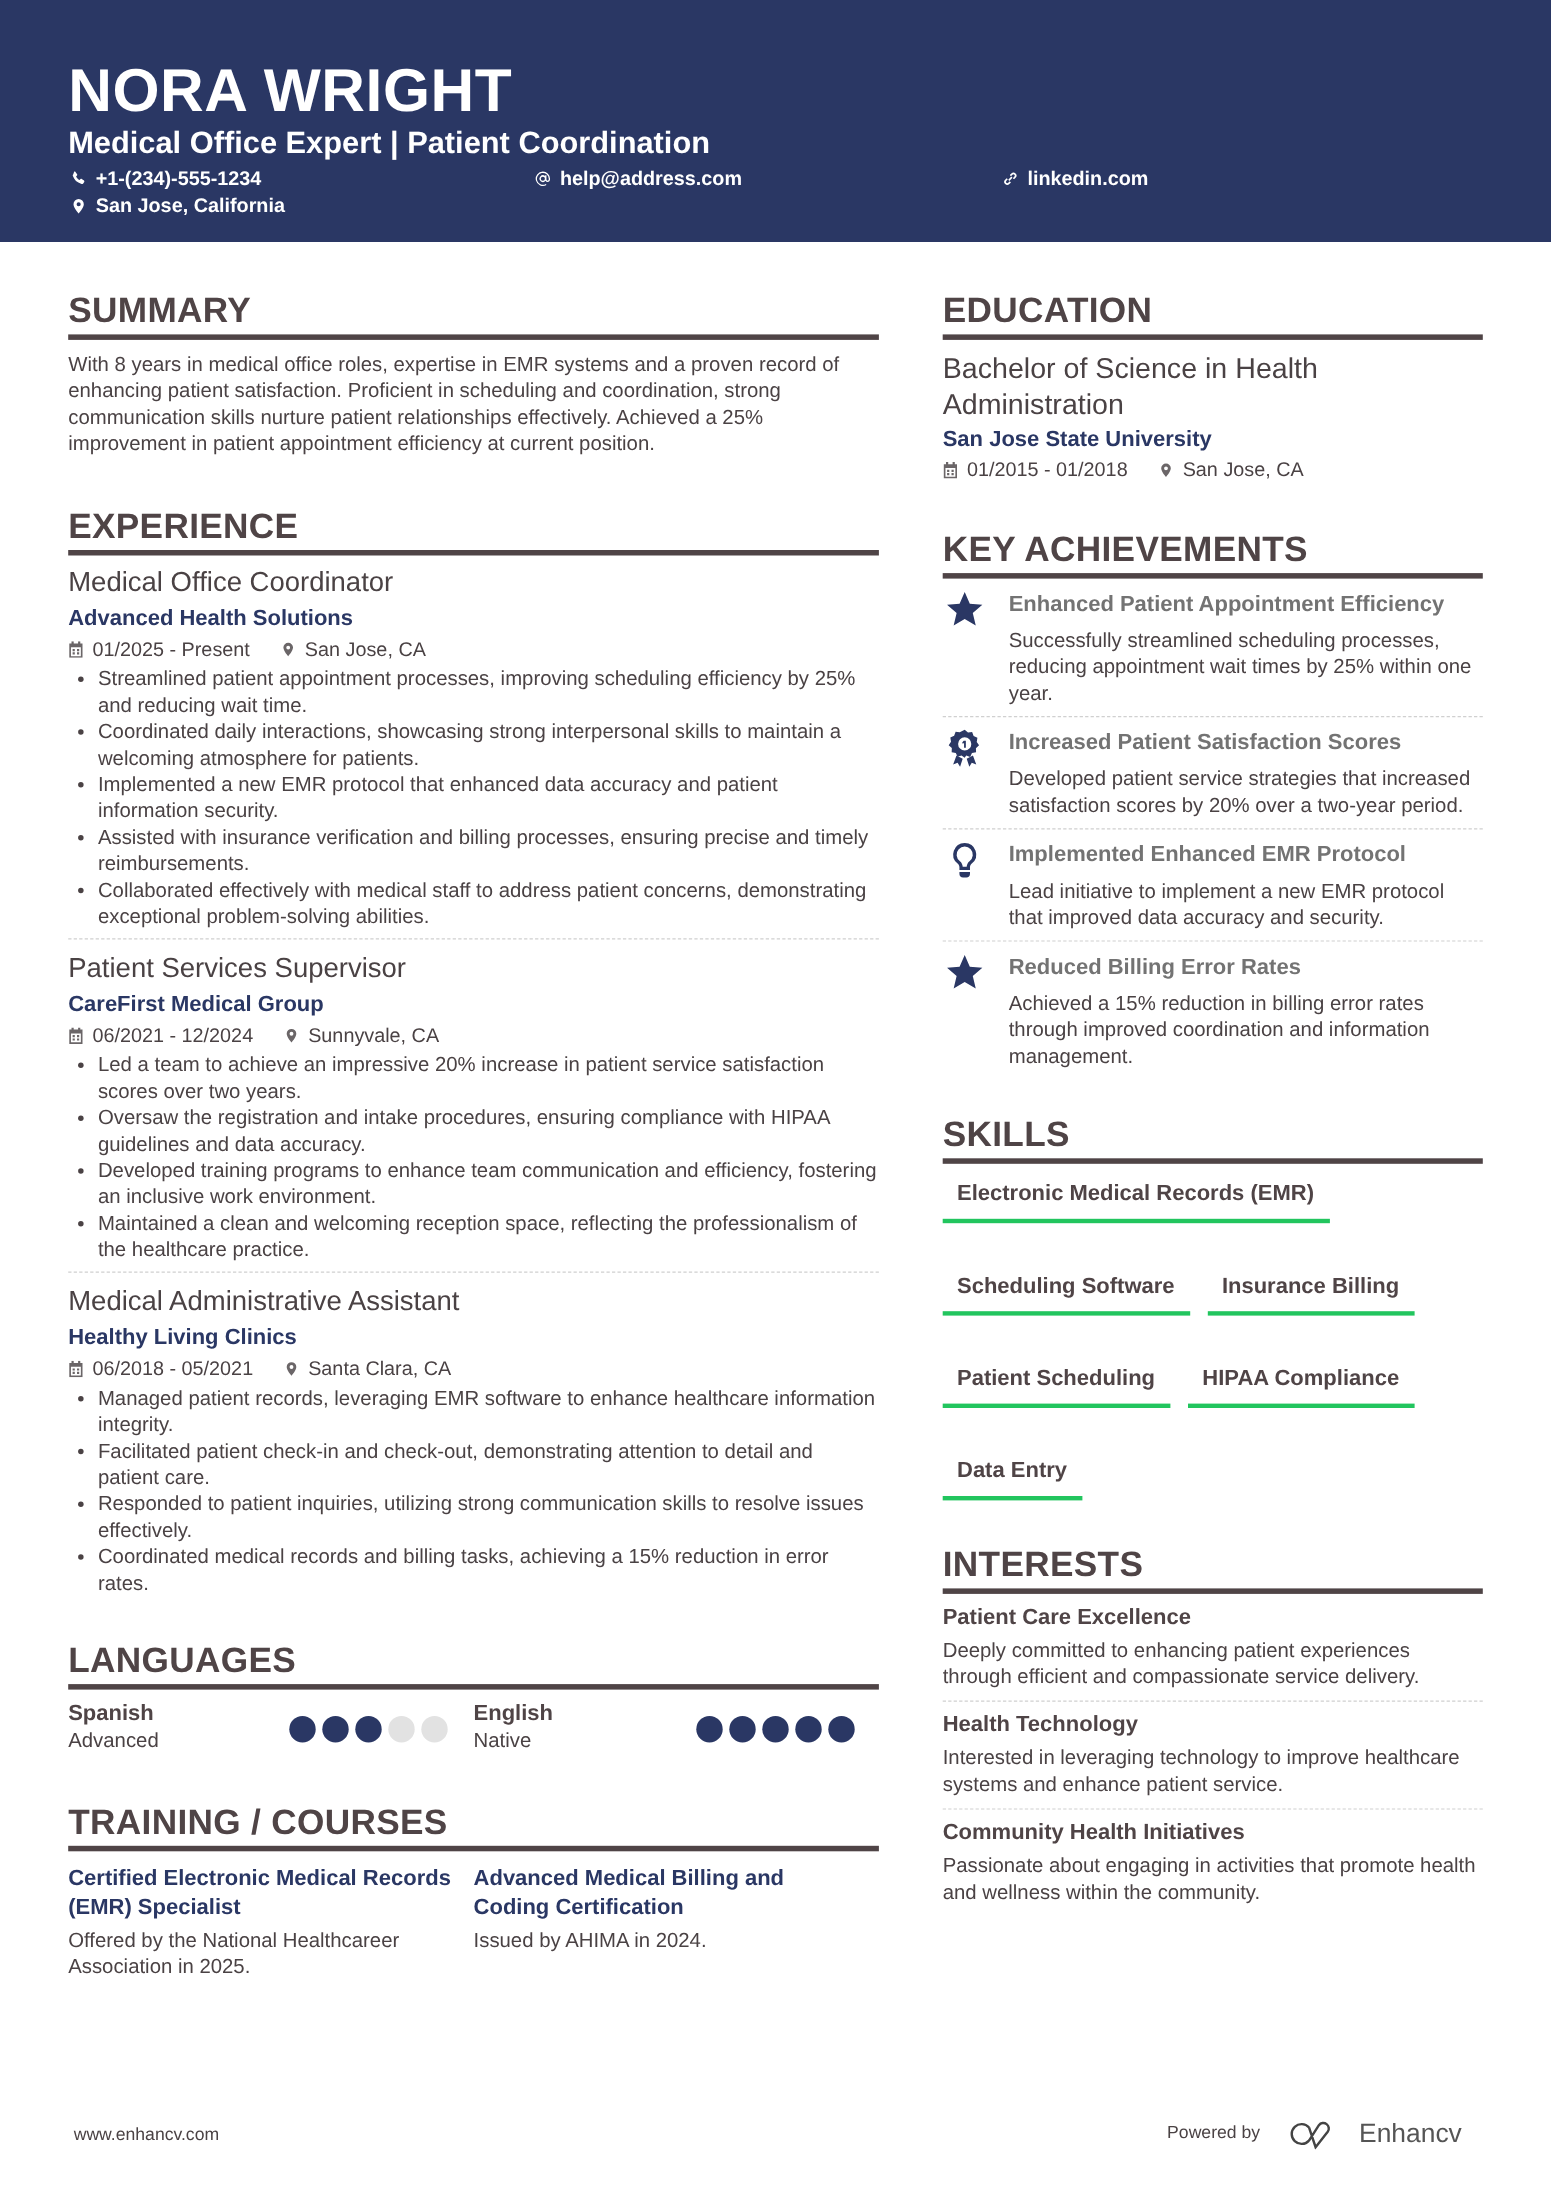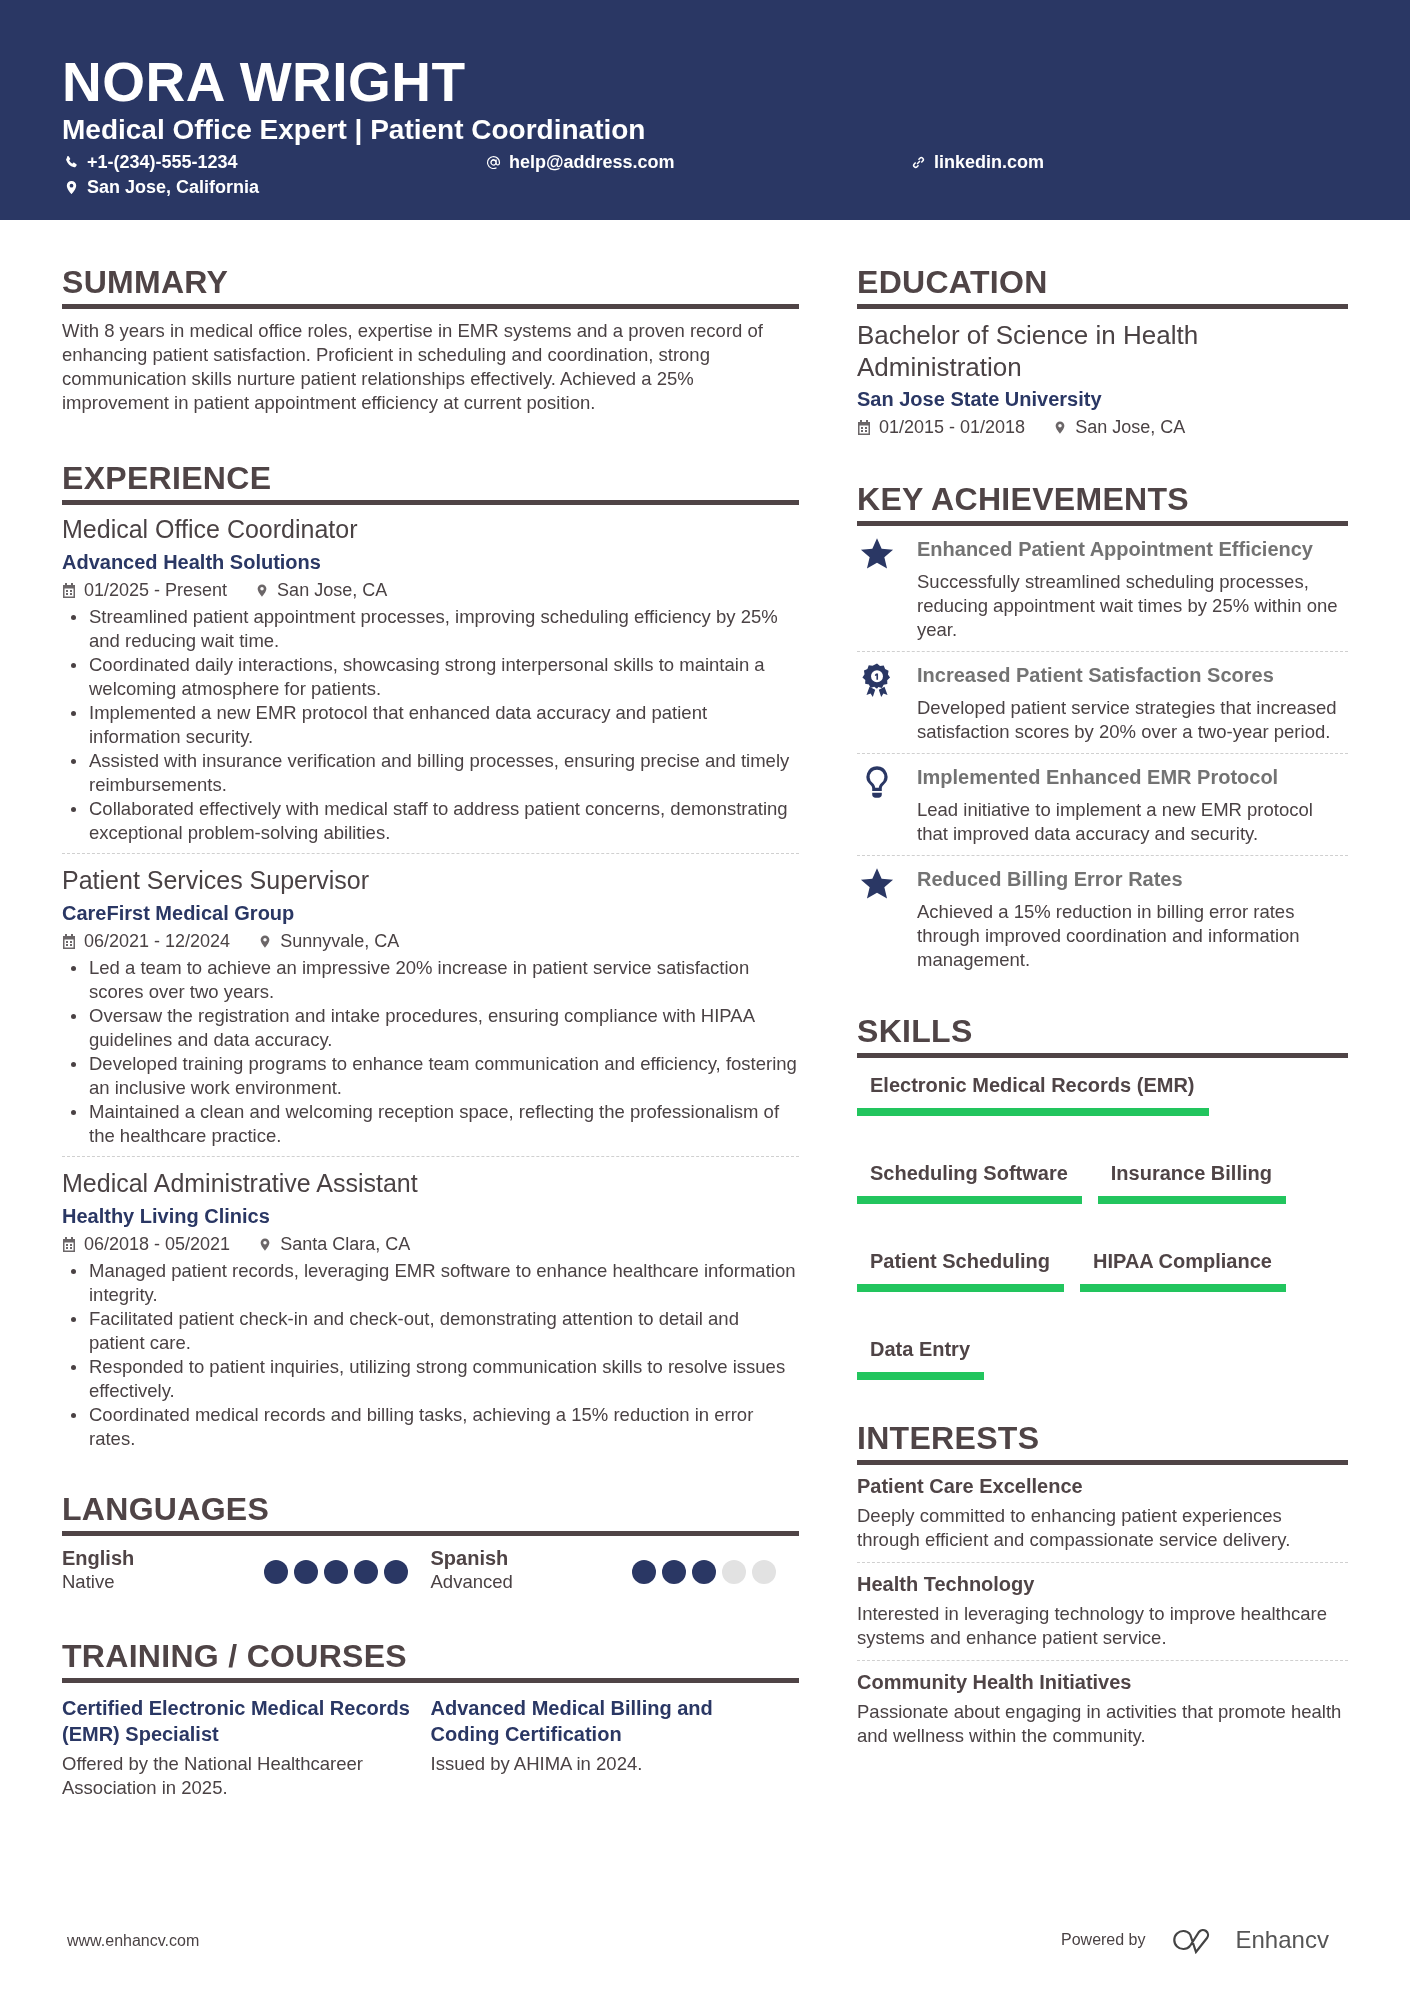--- a/index.html
+++ b/index.html
@@ -39,21 +39,21 @@
   .train-desc { font-size: 18.5px; line-height: 24px; color: #4a4244; margin-top: 5px; }
   .degree { font-size: 26px; line-height: 32px; color: #4a4244; margin-top: 10px; }
   .school { font-size: 20px; font-weight: 700; color: #2a3764; line-height: 26px; margin-top: 3px; }
   .ach { position: relative; padding-left: 60px; padding-bottom: 9px; border-bottom: 1.5px dashed #d0d0d0; margin-top: 10px; }
   .ach:last-child { border-bottom: none; }
   .ach-icon { position: absolute; left: 2px; top: 0px; width: 36px; height: 36px; }
   .ach-icon svg { width: 36px; height: 36px; fill: #2a3764; }
   .ach-title { font-size: 20px; font-weight: 700; color: #737373; line-height: 26px; }
   .ach-desc { font-size: 18.5px; line-height: 24px; color: #4a4244; margin-top: 8px; }
   .skills { display: flex; flex-wrap: wrap; margin-top: 14px; column-gap: 16px; row-gap: 22px; }
-  .skill { font-size: 20px; font-weight: 700; color: #4f4446; line-height: 26px; padding: 0 14px 10px 13px; border-bottom: 8px solid #22c55e; }
+  .skill { font-size: 20px; font-weight: 700; color: #4f4446; line-height: 26px; padding: 0 14px 10px 13px; border-bottom: 4px solid #22c55e; }
   .interest { padding-bottom: 10px; border-bottom: 1.5px dashed #d0d0d0; margin-top: 8px; }
   .interest:last-child { border-bottom: none; }
   .interest-title { font-size: 20px; font-weight: 700; color: #4f4446; line-height: 26px; }
   .interest-desc { font-size: 18.5px; line-height: 24px; color: #4a4244; margin-top: 5px; }
   .footer-left { position: absolute; left: 67px; top: 1932px; font-size: 16px; color: #4a4244; }
   .footer-right { position: absolute; left: 1061px; top: 1926px; display: flex; align-items: center; gap: 22px; font-size: 16px; color: #4a4244; }
   .brand { display: flex; align-items: center; gap: 20px; font-size: 24px; color: #555; }
   .brand svg { width: 48px; height: 28px; }
 </style>
 </head>
@@ -176,39 +176,39 @@
         <li>Coordinated medical records and billing tasks, achieving a 15% reduction in error rates.</li>
       </ul>
     </div>
   </section>
 
   <section style="margin-top:30px;">
     <div class="sec-title">LANGUAGES</div>
     <div class="sec-rule"></div>
     <div class="lang-row">
       <div class="lang">
+        <div class="lang-name">Spanish</div>
+        <div class="lang-level">Advanced</div>
+        <div class="dots" style="left:201px;">
+          <span class="dot"></span>
+          <span class="dot"></span>
+          <span class="dot"></span>
+          <span class="dot off"></span>
+          <span class="dot off"></span>
+        </div>
+      </div>
+      <div class="lang">
         <div class="lang-name">English</div>
         <div class="lang-level">Native</div>
         <div class="dots" style="left:202px;">
           <span class="dot"></span>
           <span class="dot"></span>
           <span class="dot"></span>
           <span class="dot"></span>
           <span class="dot"></span>
-        </div>
-      </div>
-      <div class="lang">
-        <div class="lang-name">Spanish</div>
-        <div class="lang-level">Advanced</div>
-        <div class="dots" style="left:201px;">
-          <span class="dot"></span>
-          <span class="dot"></span>
-          <span class="dot"></span>
-          <span class="dot off"></span>
-          <span class="dot off"></span>
         </div>
       </div>
     </div>
   </section>
 
   <section style="margin-top:38px;">
     <div class="sec-title">TRAINING / COURSES</div>
     <div class="sec-rule"></div>
     <div class="train-row">
       <div class="train">

